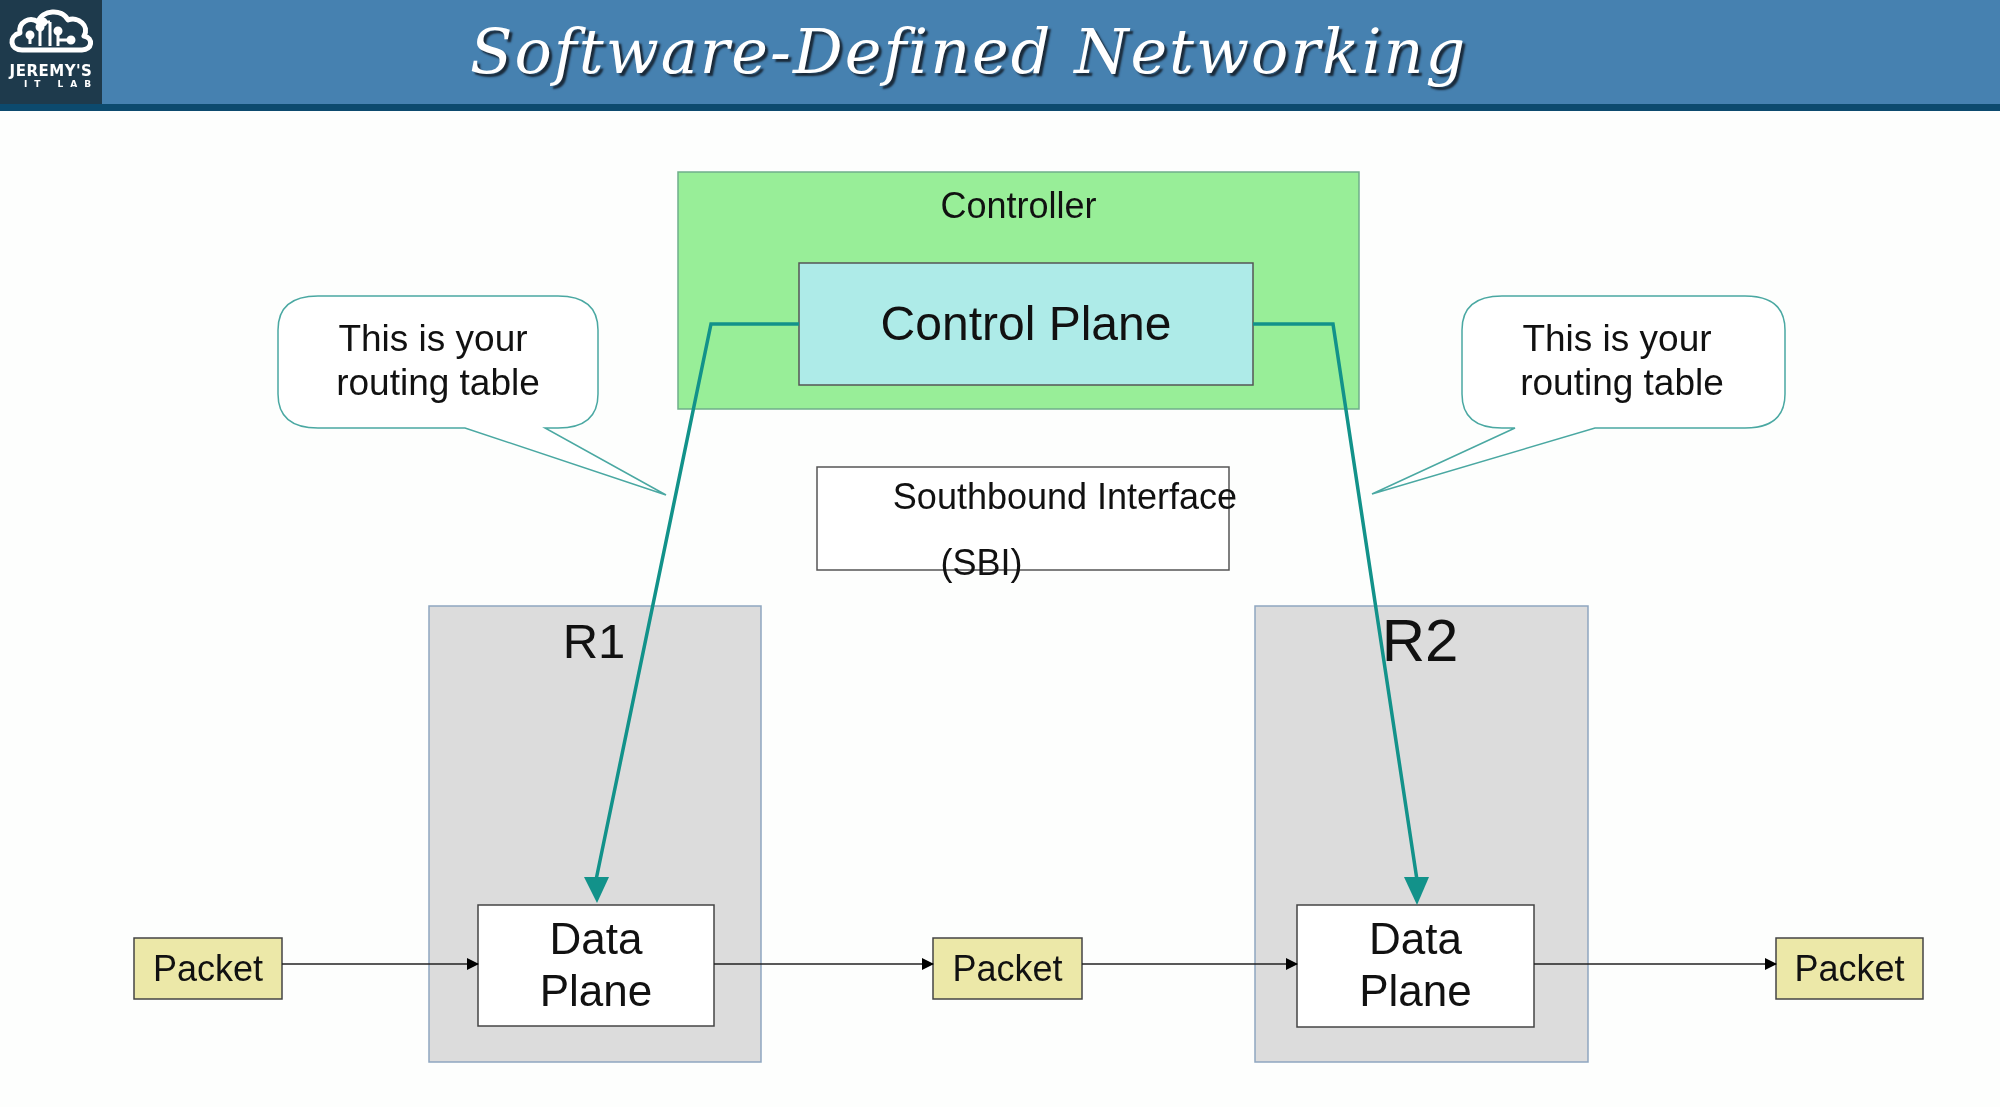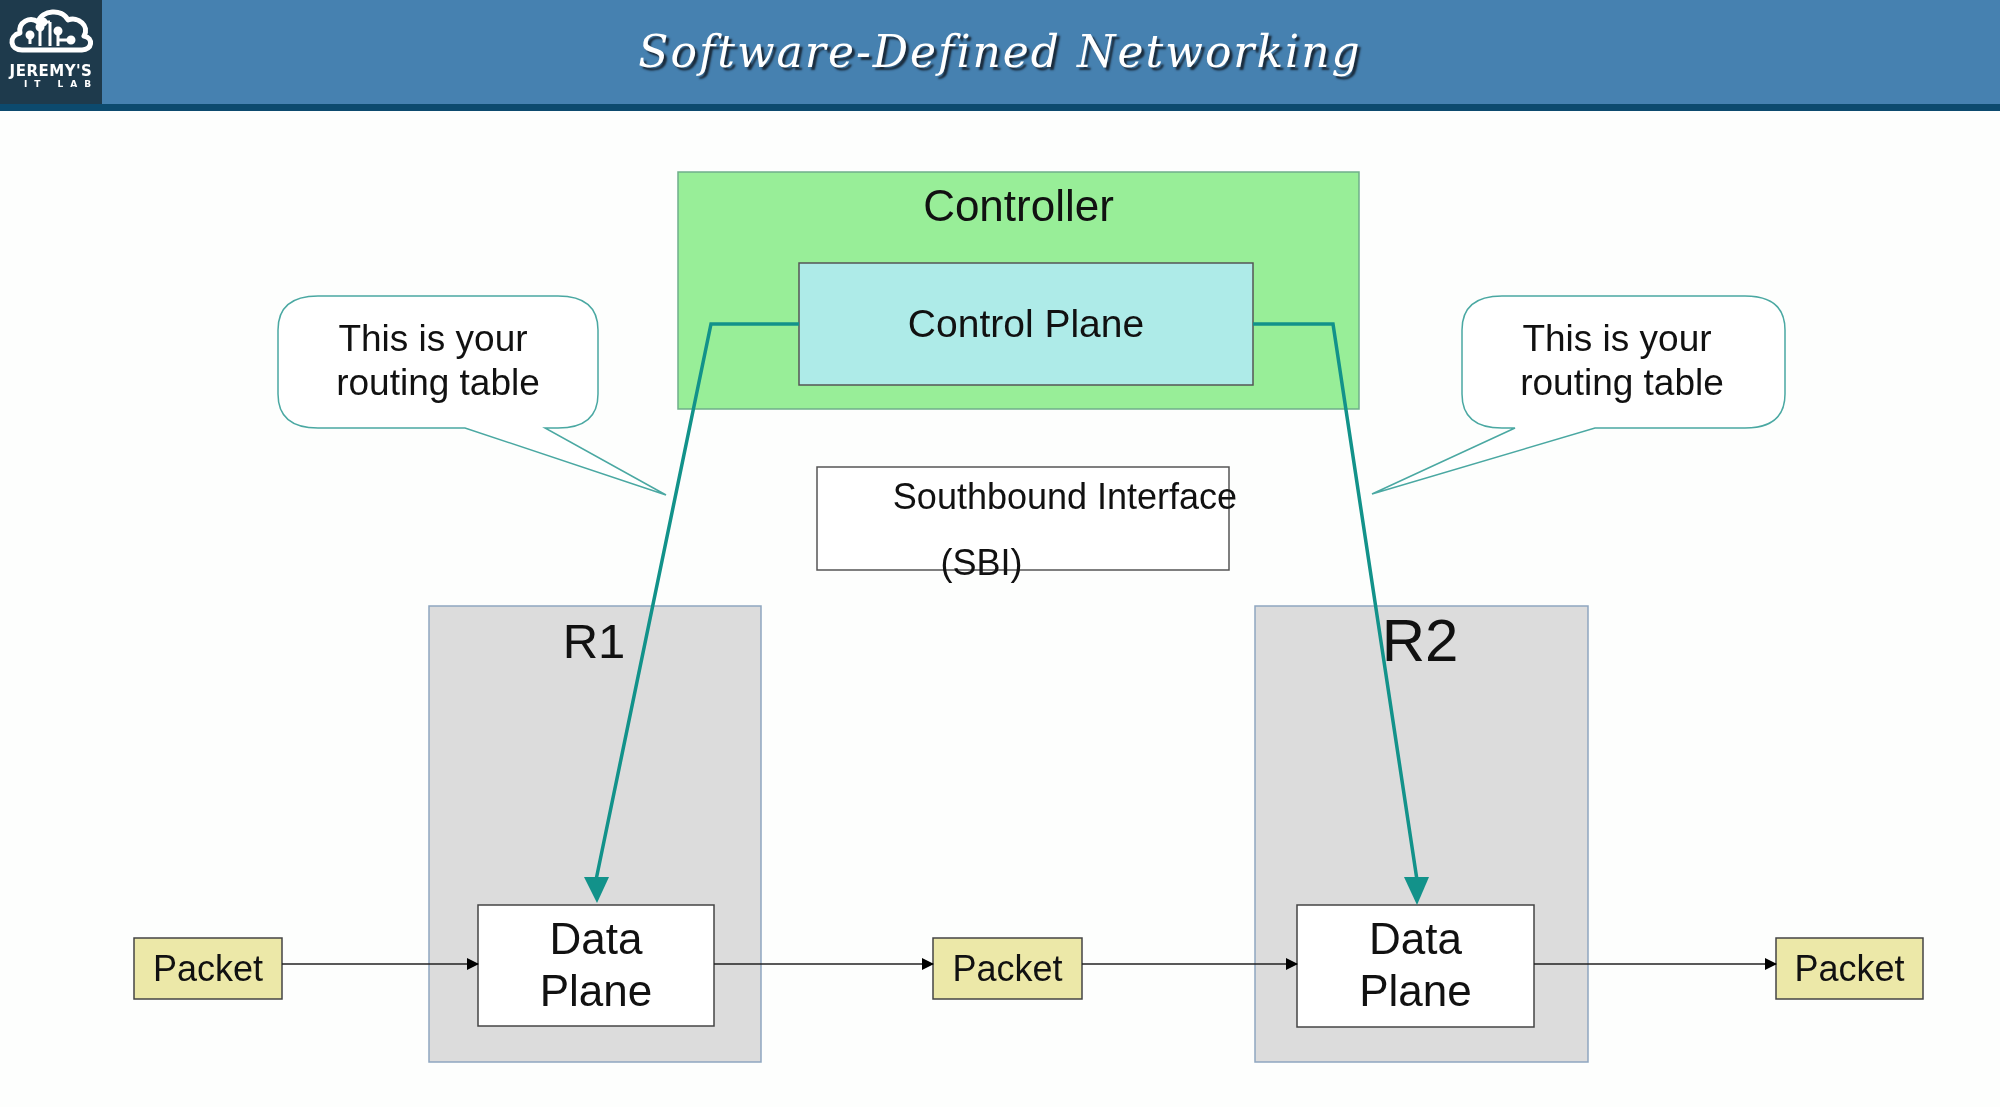--- a/index.html
+++ b/index.html
@@ -46,25 +46,25 @@
       font-size: 9px;
       letter-spacing: 7px;
       padding-left: 20px;
       box-sizing: border-box;
     }
     .title {
       position: absolute;
       left: 470px; top: 4px;
       width: 1060px;
       height: 96px;
-      text-align: center;
+      text-align: left;
       color: #ffffff;
       font-family: "DejaVu Serif", serif;
       font-style: italic;
-      font-size: 44px;
+      font-size: 62px;
       line-height: 96px;
       letter-spacing: 2px;
       text-shadow: 3px 3px 2px #1a2a3a;
     }
     svg.diagram {
       position: absolute;
       left: 0; top: 0;
     }
     .box-label {
       position: absolute;
@@ -129,22 +129,22 @@
   <line x1="714" y1="964" x2="933" y2="964" stroke="#222222" stroke-width="1.5" marker-end="url(#blackArrow)"></line>
   <line x1="1082" y1="964" x2="1297" y2="964" stroke="#222222" stroke-width="1.5" marker-end="url(#blackArrow)"></line>
   <line x1="1534" y1="964" x2="1776" y2="964" stroke="#222222" stroke-width="1.5" marker-end="url(#blackArrow)"></line>
 
   <polyline points="799,324 711,324 596,880" fill="none" stroke="#12928a" stroke-width="3.5"></polyline>
   <path d="M584,877 L609,877 L597,903 Z" fill="#12928a"></path>
   <polyline points="1253,324 1333,324 1417,880" fill="none" stroke="#12928a" stroke-width="3.5"></polyline>
   <path d="M1404,877 L1429,877 L1417,905 Z" fill="#12928a"></path>
 </svg>
 
-<div class="box-label" style="left:678px; top:180px; width:681px; font-size:44px; line-height:52px;">Controller</div>
-<div class="box-label" style="left:799px; top:296px; width:454px; font-size:39px; line-height:56px;">Control Plane</div>
+<div class="box-label" style="left:678px; top:180px; width:681px; font-size:36px; line-height:52px;">Controller</div>
+<div class="box-label" style="left:799px; top:296px; width:454px; font-size:48px; line-height:56px;">Control Plane</div>
 
 <div class="box-label" style="left:278px; top:317px; width:310px; font-size:37px; line-height:44px;">This is your</div>
 <div class="box-label" style="left:283px; top:361px; width:310px; font-size:37px; line-height:44px;">routing table</div>
 <div class="box-label" style="left:1462px; top:317px; width:310px; font-size:37px; line-height:44px;">This is your</div>
 <div class="box-label" style="left:1467px; top:361px; width:310px; font-size:37px; line-height:44px;">routing table</div>
 
 <div class="box-label" style="left:817px; top:476px; width:496px; font-size:36px; line-height:42px;">Southbound Interface</div>
 <div class="box-label" style="left:817px; top:542px; width:329px; font-size:36px; line-height:42px;">(SBI)</div>
 
 <div class="box-label" style="left:529px; top:614px; width:130px; font-size:49px; line-height:54px;">R1</div>

